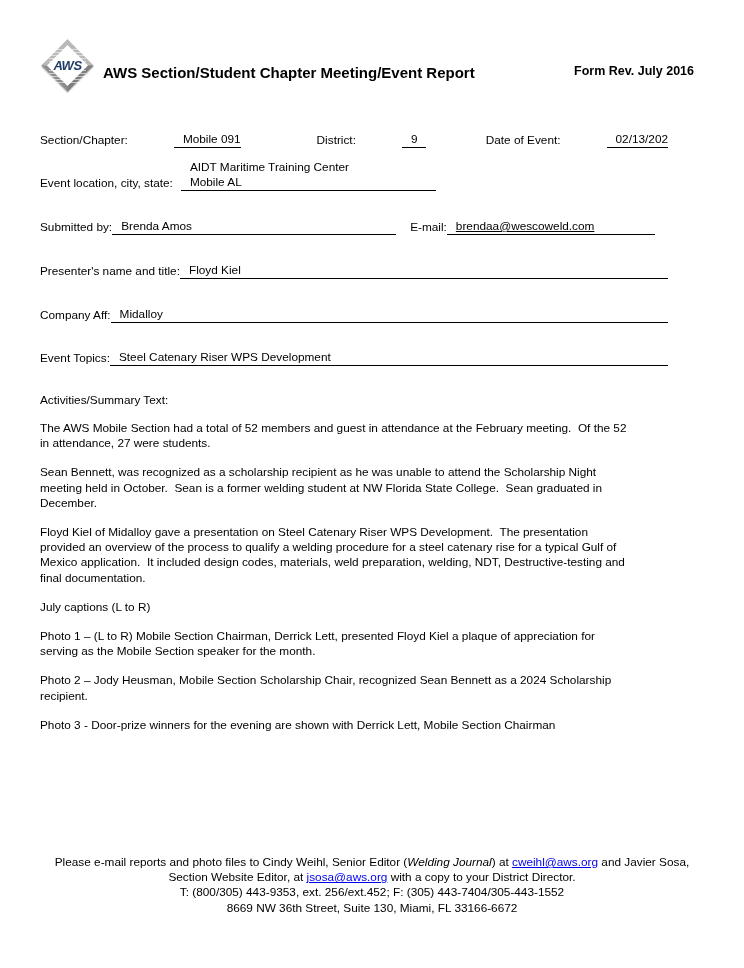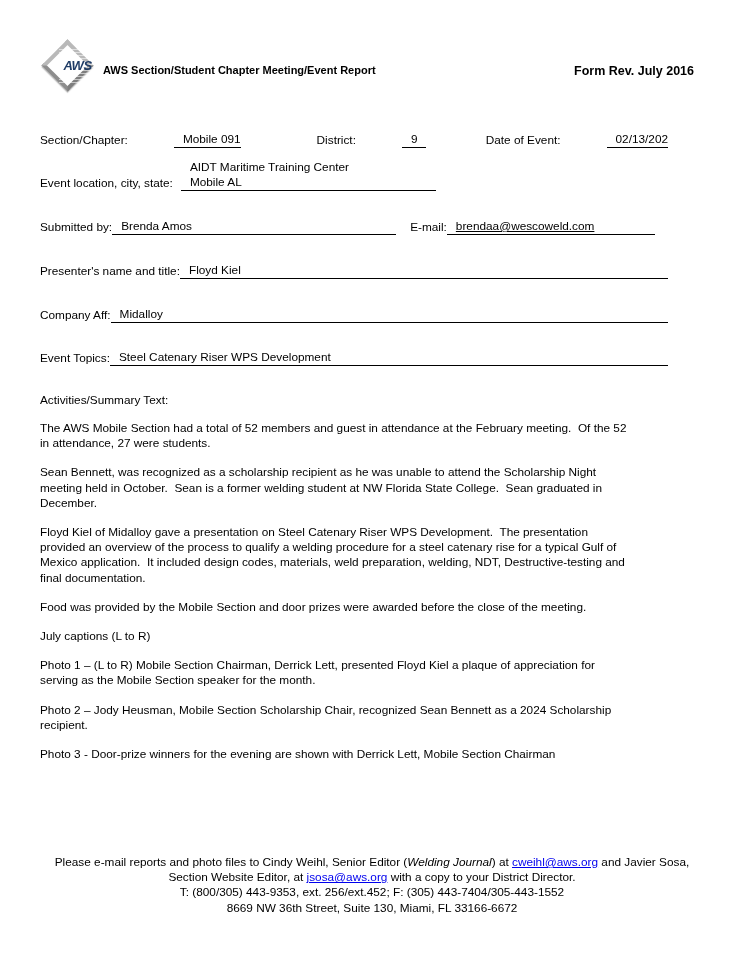--- a/index.html
+++ b/index.html
@@ -17,27 +17,27 @@
   .logo-box { position:relative; width:56px; height:56px; flex:0 0 auto; }
   .diamond {
     position:absolute; left:9px; top:9px; width:37px; height:37px;
     transform:rotate(45deg); box-sizing:border-box;
     background:#ffffff;
     border:4px solid #b9b9b9;
     border-right-color:#7e7e7e; border-bottom-color:#8d8d8d;
     box-shadow:1px 1px 1px rgba(0,0,0,0.25);
   }
   .diamond-label {
-    position:absolute; left:19px; top:9px; width:37px; height:37px;
+    position:absolute; left:9px; top:9px; width:37px; height:37px;
     display:flex; align-items:center; justify-content:center;
     font-weight:bold; font-style:italic; font-size:13px;
     color:#1f3c66; letter-spacing:-0.5px;
     background-image:repeating-linear-gradient(to bottom, rgba(255,255,255,0) 0 2px, rgba(255,255,255,0.55) 2px 3px);
   }
-  .title { font-weight:bold; font-size:11px; margin:26px 0 0 7px; white-space:nowrap; }
+  .title { font-weight:bold; font-size:15px; margin:26px 0 0 7px; white-space:nowrap; }
   .form-rev { font-weight:bold; font-size:12.5px; margin:26px 0 0 auto; white-space:nowrap;text-align:center; }
 
   
   .frow { display:flex; align-items:flex-end; width:628px; }
   .lbl { white-space:nowrap; padding-bottom:1px; }
   .fill {
     border-bottom:1px solid #000;
     padding:0 0 1px 9px; white-space:nowrap; box-sizing:border-box;
   }
   .grow { flex:1 1 auto; }
@@ -128,21 +128,20 @@
     <div class="summary-heading">Activities/Summary Text:</div>
     <p>The AWS Mobile Section had a total of 52 members and guest in attendance at the February meeting.  Of the 52
 in attendance, 27 were students.</p>
     <p>Sean Bennett, was recognized as a scholarship recipient as he was unable to attend the Scholarship Night
 meeting held in October.  Sean is a former welding student at NW Florida State College.  Sean graduated in
 December.</p>
     <p>Floyd Kiel of Midalloy gave a presentation on Steel Catenary Riser WPS Development.  The presentation
 provided an overview of the process to qualify a welding procedure for a steel catenary rise for a typical Gulf of
 Mexico application.  It included design codes, materials, weld preparation, welding, NDT, Destructive-testing and
 final documentation.</p>
-    <p>Food was provided by the Mobile Section and door prizes were awarded before the close of the meeting.</p>
     <p>July captions (L to R)</p>
     <p>Photo 1 – (L to R) Mobile Section Chairman, Derrick Lett, presented Floyd Kiel a plaque of appreciation for
 serving as the Mobile Section speaker for the month.</p>
     <p>Photo 2 – Jody Heusman, Mobile Section Scholarship Chair, recognized Sean Bennett as a 2024 Scholarship
 recipient.</p>
     <p>Photo 3 - Door-prize winners for the evening are shown with Derrick Lett, Mobile Section Chairman</p>
   </div>
 
 </div>
 

